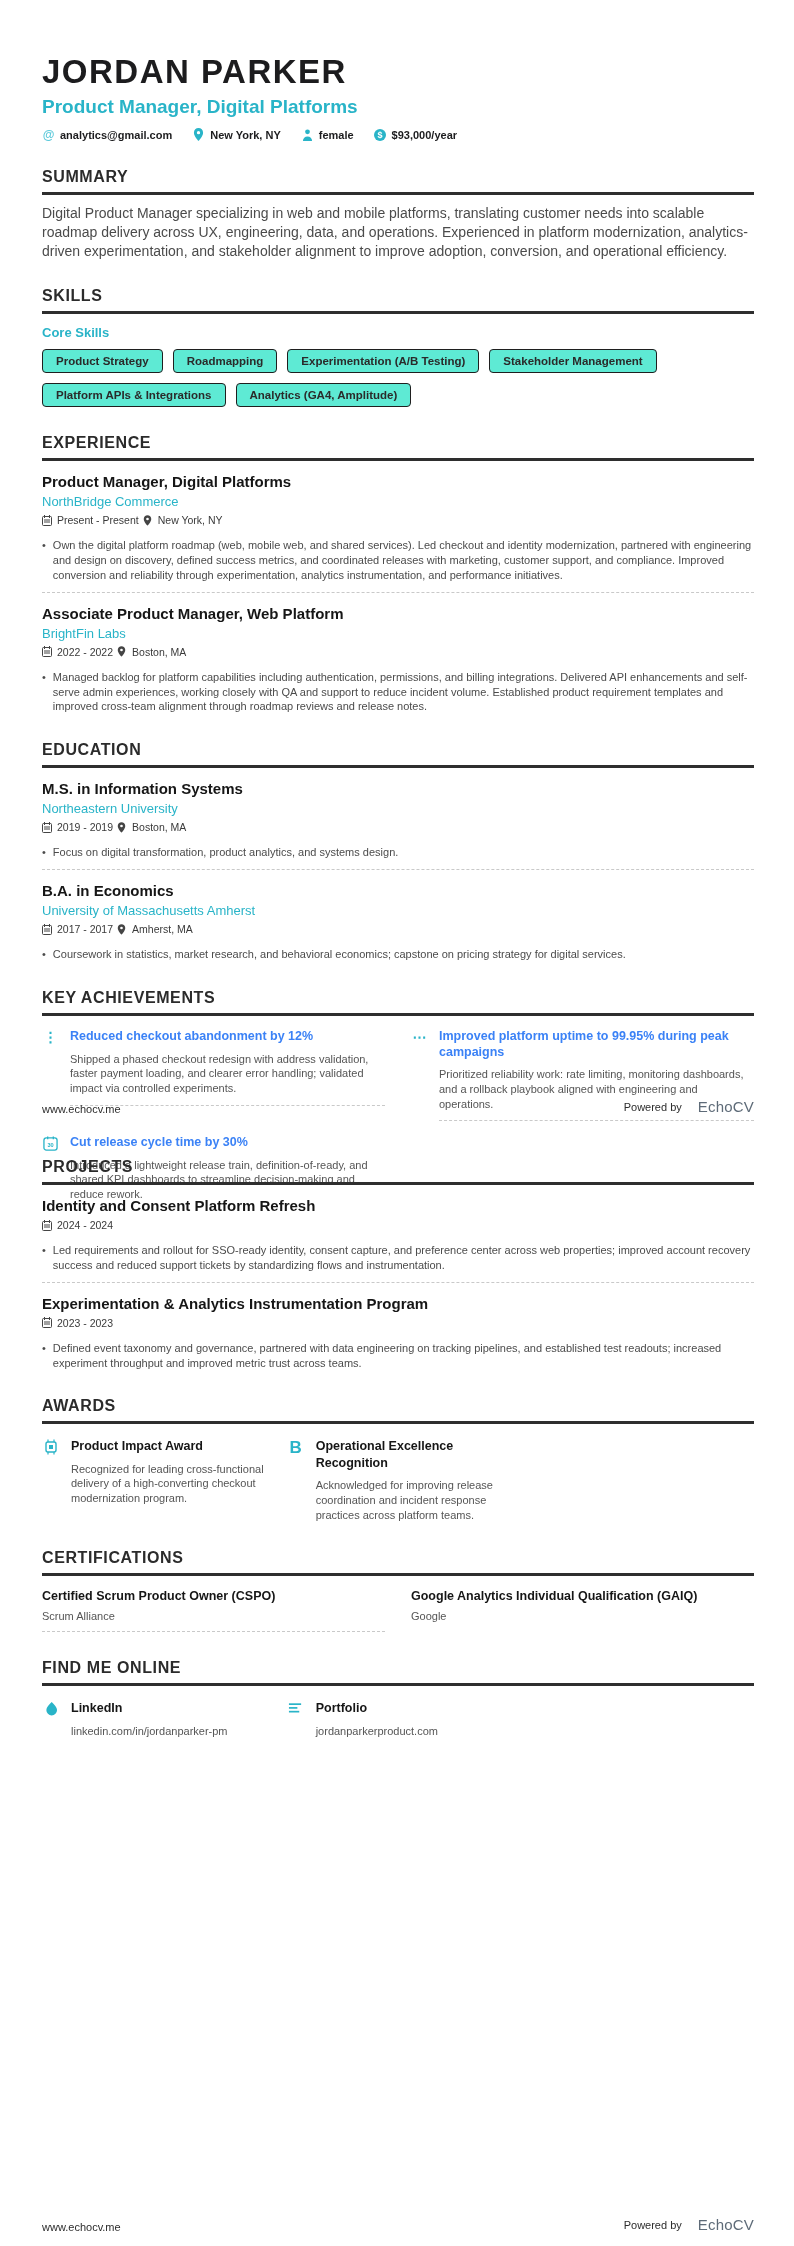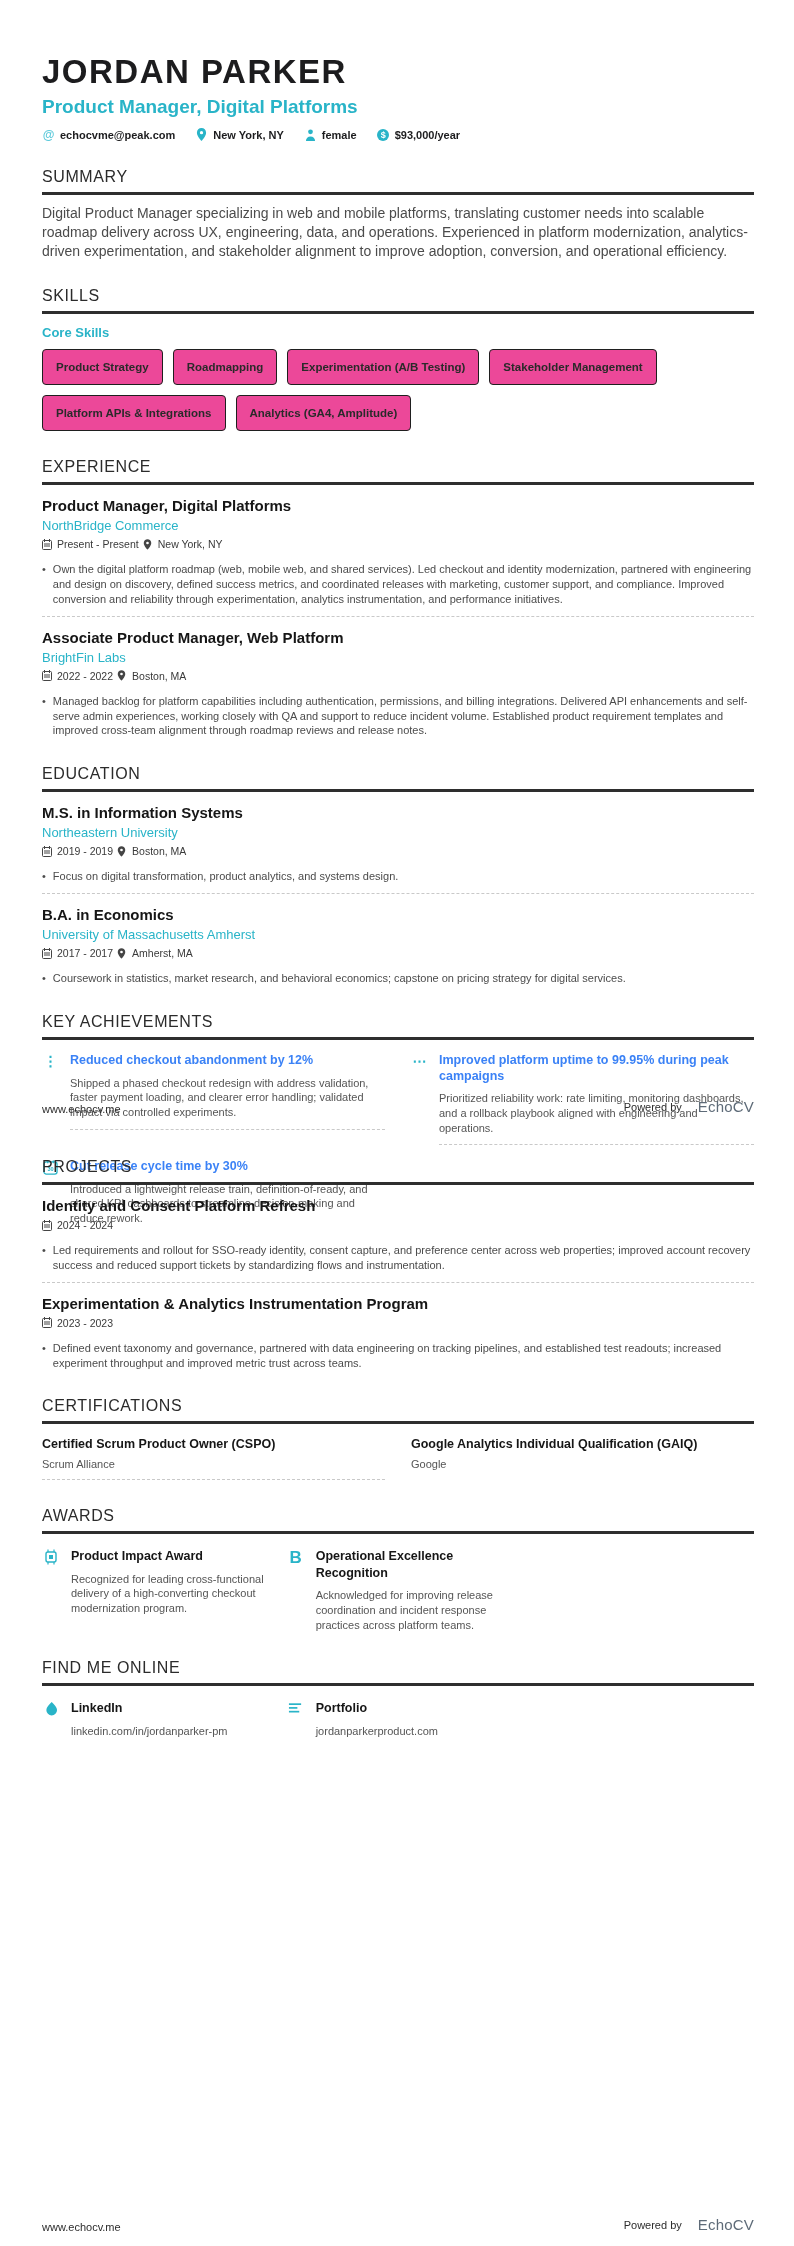--- a/index.html
+++ b/index.html
@@ -15,28 +15,28 @@
   .name{margin-top:44px;font-size:33px;font-weight:800;letter-spacing:1.5px;color:#1c1c1e;}
   .role{font-size:19px;font-weight:700;color:#29b4c8;margin-top:5px;}
   .contact-row{display:flex;align-items:center;gap:20px;margin-top:10px;font-size:11px;font-weight:700;color:#1c1c1e;}
   .contact-item{display:flex;align-items:center;gap:5px;}
   .cicon{display:inline-flex;width:13px;height:13px;align-items:center;justify-content:center;color:#29b4c8;flex:0 0 auto;}
   .at-glyph{font-size:12px;font-weight:700;color:#5ecadb;}
   .dollar-glyph{width:12px;height:12px;border-radius:50%;background:#29b4c8;color:#fff;font-size:9px;font-weight:700;display:flex;align-items:center;justify-content:center;}
 
   
   .section{margin-top:27px;}
-  .section-title{font-size:16px;font-weight:400;letter-spacing:.6px;color:#2b2b2b;padding-bottom:6px;border-bottom:3px solid #2e2e2e;}
+  .section-title{font-size:16px;font-weight:700;letter-spacing:.6px;color:#2b2b2b;padding-bottom:6px;border-bottom:3px solid #2e2e2e;}
 
   .body-text{font-size:14px;line-height:1.34;color:#4b4b4b;margin-top:9px;}
 
   
   .group-label{font-size:13px;font-weight:700;color:#29b4c8;margin:11px 0 9px;}
   .chips{display:flex;flex-wrap:wrap;gap:10px;row-gap:10px;}
-  .chip{border:1.5px solid #1f1f1f;border-radius:4px;padding:11px 13px;font-size:11.5px;font-weight:700;color:#2a2a2a;background:#ec4899;}
+  .chip{border:1.5px solid #1f1f1f;border-radius:4px;padding:5px 13px;font-size:11.5px;font-weight:700;color:#2a2a2a;background:#5eead4;}
 
   
   .entry{margin-top:12px;}
   .entry-title{font-size:15px;font-weight:800;color:#161616;}
   .entry-org{font-size:13px;font-weight:400;color:#29b4c8;margin-top:4px;}
   .entry-meta{display:flex;align-items:center;gap:4px;margin-top:5px;font-size:10.5px;color:#3a3a3a;}
   .meta-item{display:flex;align-items:center;gap:4px;}
   .micon{display:inline-flex;width:11px;height:11px;color:#444;flex:0 0 auto;}
   .bullet{display:flex;gap:7px;font-size:11px;line-height:1.35;color:#4b4b4b;margin-top:12px;}
   .bullet:before{content:"•";color:#4b4b4b;flex:0 0 auto;}
@@ -78,21 +78,21 @@
 <body>
 
 <div class="page-inner">
 
   <div>
     <div class="name">JORDAN PARKER</div>
     <div class="role">Product Manager, Digital Platforms</div>
     <div class="contact-row">
       <span class="contact-item">
         <span class="cicon at-glyph">@</span>
-        <span>echocvme@peak.com</span>
+        <span>analytics@gmail.com</span>
       </span>
       <span class="contact-item">
         <span class="cicon">
           <svg width="11" height="13" viewBox="0 0 12 14">
               <path fill="#29b4c8" d="M6 0C3.2 0 1 2.2 1 5c0 3.9 5 9 5 9s5-5.1 5-9c0-2.8-2.2-5-5-5zm0 6.8A1.8 1.8 0 1 1 6 3.2a1.8 1.8 0 0 1 0 3.6z"></path>
             </svg>
         </span>
         <span>New York, NY</span>
       </span>
       <span class="contact-item">
@@ -350,35 +350,20 @@
                 <line x1="2" y1="5" x2="8" y2="5" stroke="#444"></line>
                 <line x1="2" y1="7" x2="8" y2="7" stroke="#444"></line>
               </svg>
           </span>
           <span>2023 - 2023</span>
         </span>
       </div>
       <div class="bullet">
           <span>Defined event taxonomy and governance, partnered with data engineering on tracking pipelines, and established test readouts; increased experiment throughput and improved metric trust across teams.</span>
         </div>
-    </div>
-  </div>
-
-  <div class="section">
-    <div class="section-title">CERTIFICATIONS</div>
-    <div class="grid2">
-      <div>
-        <div class="cert-name">Certified Scrum Product Owner (CSPO)</div>
-        <div class="cert-issuer">Scrum Alliance</div>
-        <div class="ach-div"></div>
-      </div>
-      <div>
-        <div class="cert-name">Google Analytics Individual Qualification (GAIQ)</div>
-        <div class="cert-issuer">Google</div>
-      </div>
     </div>
   </div>
 
   <div class="section">
     <div class="section-title">AWARDS</div>
     <div class="grid3">
       <div class="card">
         <span class="card-icon">
           <svg width="16" height="16" viewBox="0 0 16 16">
               <rect x="3" y="3" width="10" height="10" rx="2" fill="none" stroke="#29b4c8" stroke-width="1.4"></rect>
@@ -401,20 +386,35 @@
         <span>
           <div class="card-title">Operational Excellence Recognition</div>
           <div class="card-text">Acknowledged for improving release coordination and incident response practices across platform teams.</div>
         </span>
       </div>
       <div></div>
     </div>
   </div>
 
   <div class="section">
+    <div class="section-title">CERTIFICATIONS</div>
+    <div class="grid2">
+      <div>
+        <div class="cert-name">Certified Scrum Product Owner (CSPO)</div>
+        <div class="cert-issuer">Scrum Alliance</div>
+        <div class="ach-div"></div>
+      </div>
+      <div>
+        <div class="cert-name">Google Analytics Individual Qualification (GAIQ)</div>
+        <div class="cert-issuer">Google</div>
+      </div>
+    </div>
+  </div>
+
+  <div class="section">
     <div class="section-title">FIND ME ONLINE</div>
     <div class="grid3">
       <div class="card">
         <span class="card-icon">
           <svg width="15" height="16" viewBox="0 0 16 17">
               <path fill="#29b4c8" d="M8.2 1C5.4 3.8 2.5 6.4 2.5 9.6a5.7 5.7 0 0 0 11.4 0C13.9 6.4 11 3.8 8.2 1z"></path>
             </svg>
         </span>
         <span>
           <div class="card-title">LinkedIn</div>

